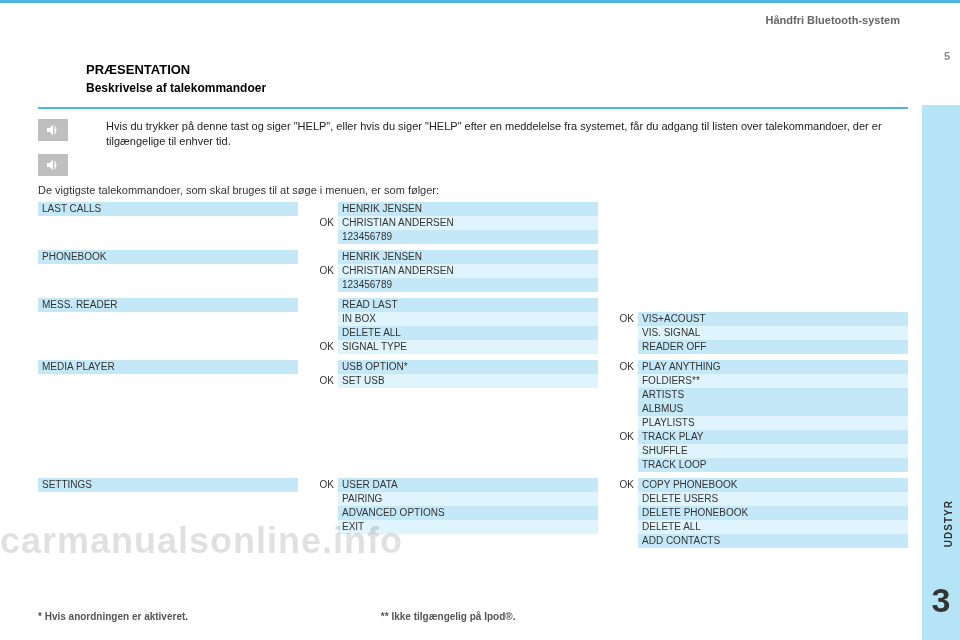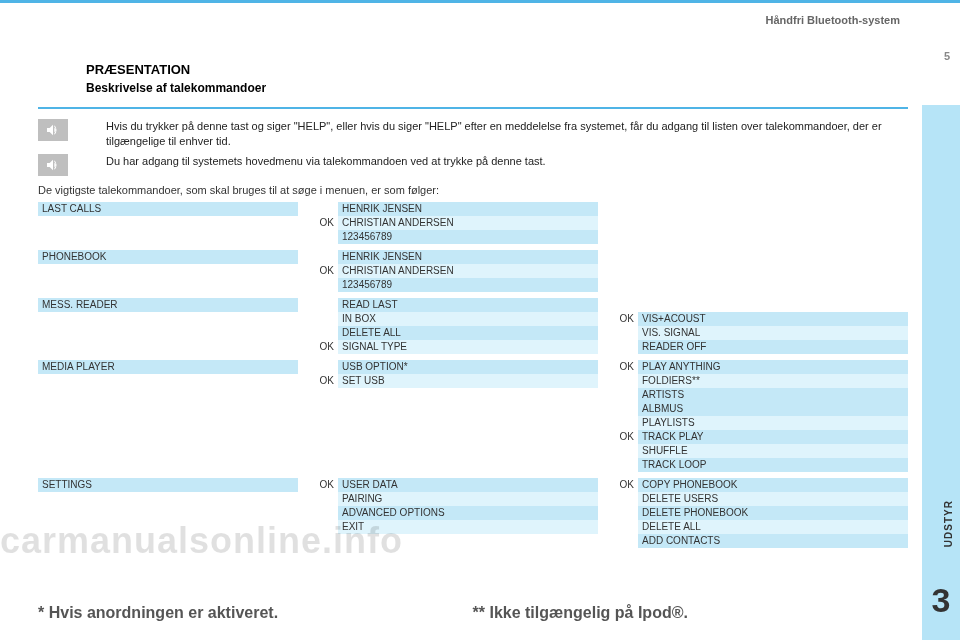--- a/index.html
+++ b/index.html
@@ -136,21 +136,21 @@
   td.l1 { }
   td.ok  { text-align: right; padding-right: 8px; }
   td.l2 { }
   td.l3 { }
   .band { background: #c4e8f7; }
   .band-l { background: #dff4fc; }
   .footnotes {
     position: absolute;
     left: 38px;
     bottom: 18px;
-    font-size: 16px;
+    font-size: 10px;
     font-weight: bold;
     color: #555;
   }
   .footnotes .f2 { margin-left: 190px; }
   .watermark {
     position: absolute;
     left: 0; right: 0;
     bottom: 78px;
     text-align: left;
     font-size: 36px;
@@ -190,21 +190,20 @@
       </div>
       <div class="note-text">Hvis du trykker på denne tast og siger "HELP", eller hvis du siger "HELP" efter en meddelelse fra systemet, får du adgang til listen over talekommandoer, der er tilgængelige til enhver tid.</div>
     </div>
 
     <div class="note-row">
       <div class="note-icon">
         <svg viewBox="0 0 24 24">
             <path fill="#fff" d="M3 9v6h4l5 5V4L7 9H3zm13 3a4 4 0 0 0-2-3.5v7A4 4 0 0 0 16 12zm-2-7v2a7 7 0 0 1 0 10v2a9 9 0 0 0 0-14z"></path>
           </svg>
       </div>
-      <div class="note-text">Du har adgang til systemets hovedmenu via talekommandoen ved at trykke på denne tast.</div>
     </div>
 
     <div class="list-intro">De vigtigste talekommandoer, som skal bruges til at søge i menuen, er som følger:</div>
 
     <table class="cmd">
       <colgroup>
         <col style="width:260px">
         <col style="width:40px">
         <col style="width:260px">
         <col style="width:40px">

